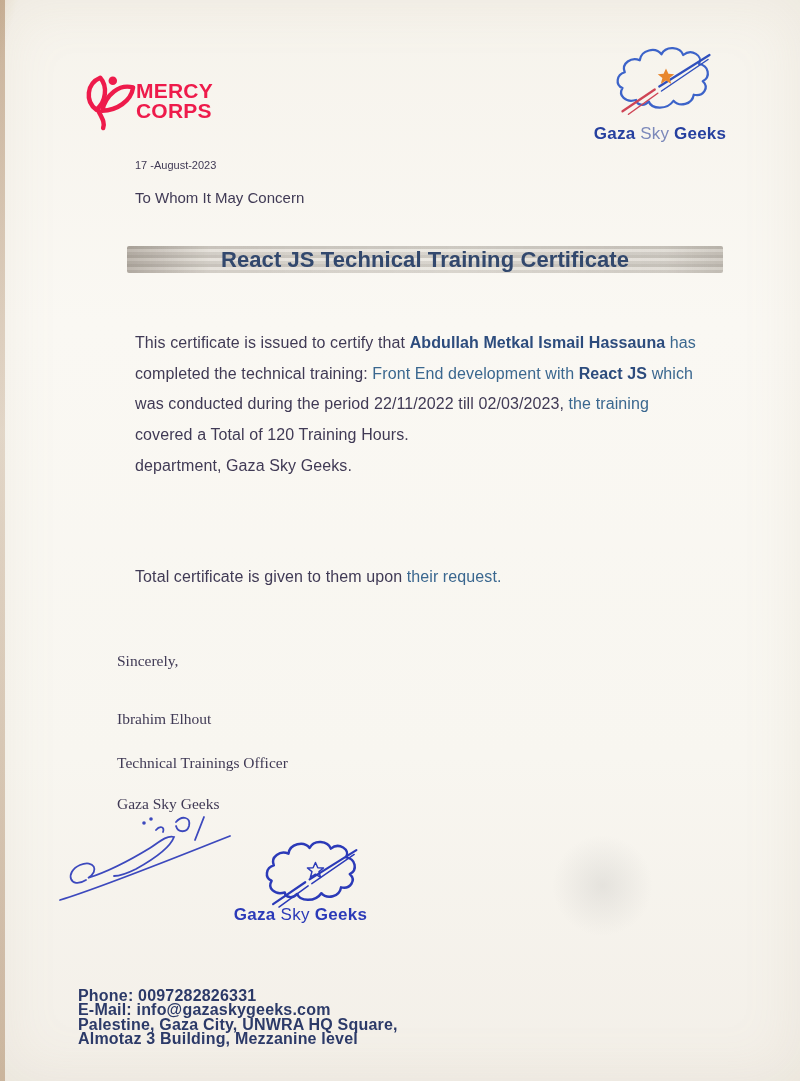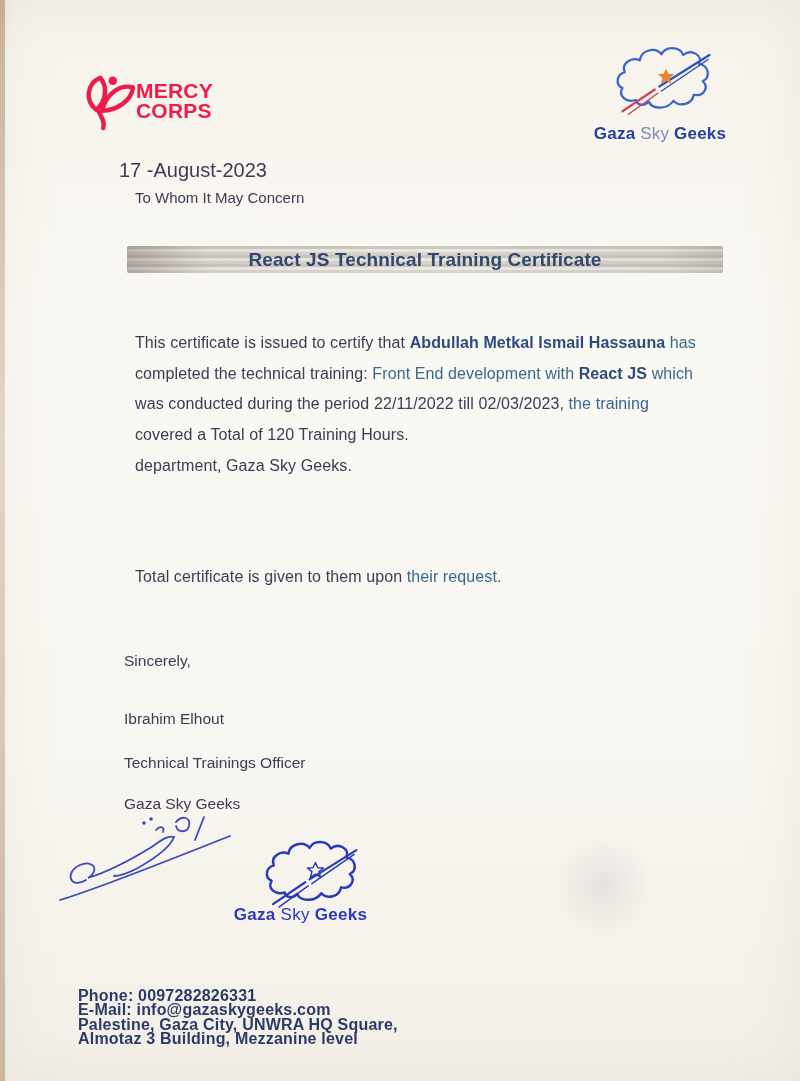--- a/index.html
+++ b/index.html
@@ -19,38 +19,38 @@
     background:linear-gradient(180deg, rgba(168,130,92,0.55), rgba(168,130,92,0.25) 40%, rgba(168,130,92,0.5));}
   
   .mercy{position:absolute;left:78px;top:70px;display:flex;align-items:center;}
   .mercy svg{width:58px;height:62px;}
   .mercy-text{color:var(--mercy-red,#ee1b4b);font-weight:800;
     font-size:21px;line-height:20px;letter-spacing:0.2px;}
   .gsg-logo{position:absolute;left:590px;top:40px;width:140px;text-align:center;}
   .gsg-logo svg{width:116px;height:78px;margin-left:12px;}
   .gsg-words{font-size:17px;letter-spacing:0.2px;margin-top:2px;white-space:nowrap;}
   
-  .date{position:absolute;left:119px;top:159px;font-size:20px;color:var(--text-dark,#403a55);}
+  .date{position:absolute;left:135px;top:159px;font-size:11px;color:var(--text-dark,#403a55);}
   .salutation{position:absolute;left:135px;top:189px;font-size:15px;color:var(--text-dark,#403a55);}
   
   .title-band{
     position:absolute;left:127px;top:246px;width:596px;height:27px;
     display:flex;align-items:center;justify-content:center;
     background:
       repeating-linear-gradient(180deg, rgba(125,118,108,0.30) 0 3px, rgba(215,210,202,0.15) 3px 6px, rgba(150,142,132,0.26) 6px 9px),
       linear-gradient(90deg, rgba(98,84,72,0.42), rgba(165,155,144,0.20) 14%, rgba(178,170,160,0.13) 55%, rgba(152,144,134,0.22) 90%, rgba(122,112,100,0.32));
     border-radius:2px;
   }
-  .title-text{font-size:19px;font-weight:700;color:var(--title-navy,#32486d);letter-spacing:0.1px;text-align:right;}
+  .title-text{font-size:22px;font-weight:700;color:var(--title-navy,#32486d);letter-spacing:0.1px;text-align:right;}
   
   .body-block{position:absolute;left:135px;top:328px;width:600px;}
   .body-line{font-size:16px;line-height:30.7px;white-space:nowrap;letter-spacing:0.1px;}
   .request-line{position:absolute;left:135px;top:568px;font-size:16px;white-space:nowrap;letter-spacing:0.1px;}
   
-  .closing-line{position:absolute;left:124px;font-size:15.5px;color:var(--text-dark,#403a55);}
+  .closing-line{position:absolute;left:117px;font-size:15.5px;color:var(--text-dark,#403a55);font-family:Liberation Serif, serif;}
   .sincerely{top:652px;}
   .signer-name{top:710px;}
   .signer-role{top:754px;}
   .signer-org{top:795px;}
   
   .signature{position:absolute;left:56px;top:808px;width:235px;height:100px;}
   .stamp{position:absolute;left:246px;top:834px;width:135px;}
   .stamp svg{width:128px;height:76px;display:block;margin-left:4px;}
   .stamp-words{position:absolute;left:218px;top:905px;width:165px;text-align:center;
     font-size:17px;letter-spacing:0.3px;white-space:nowrap;}

